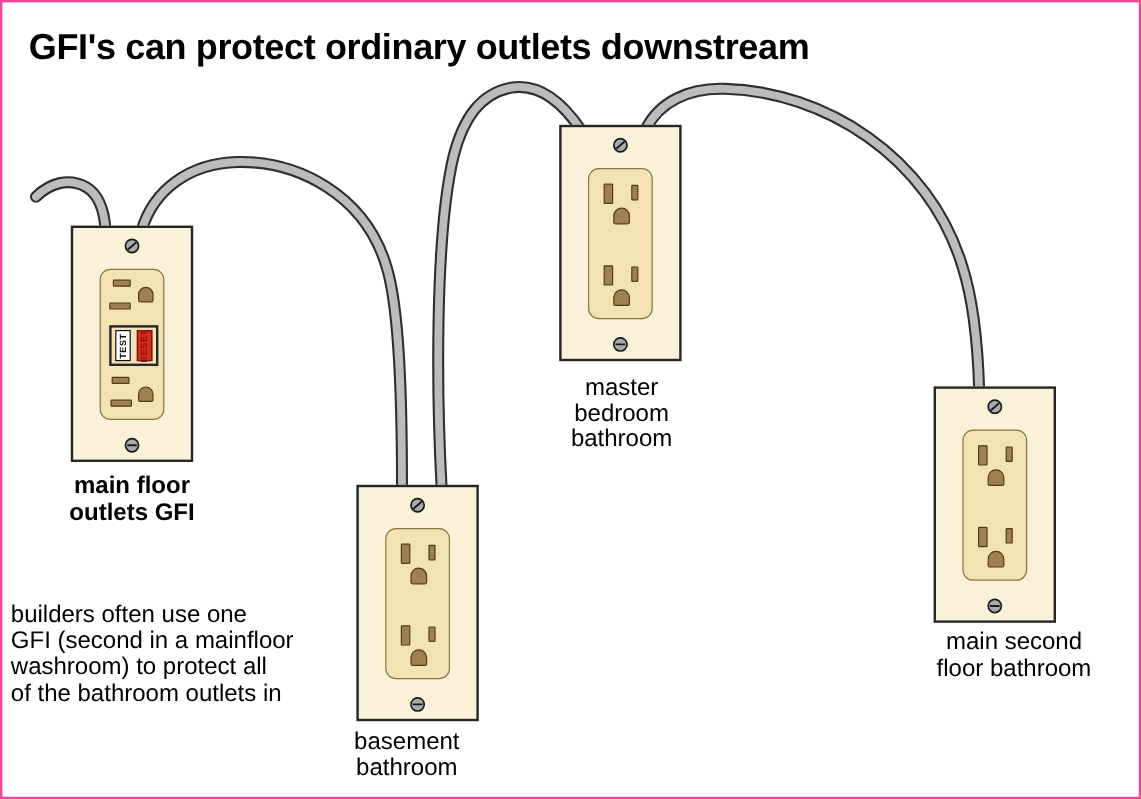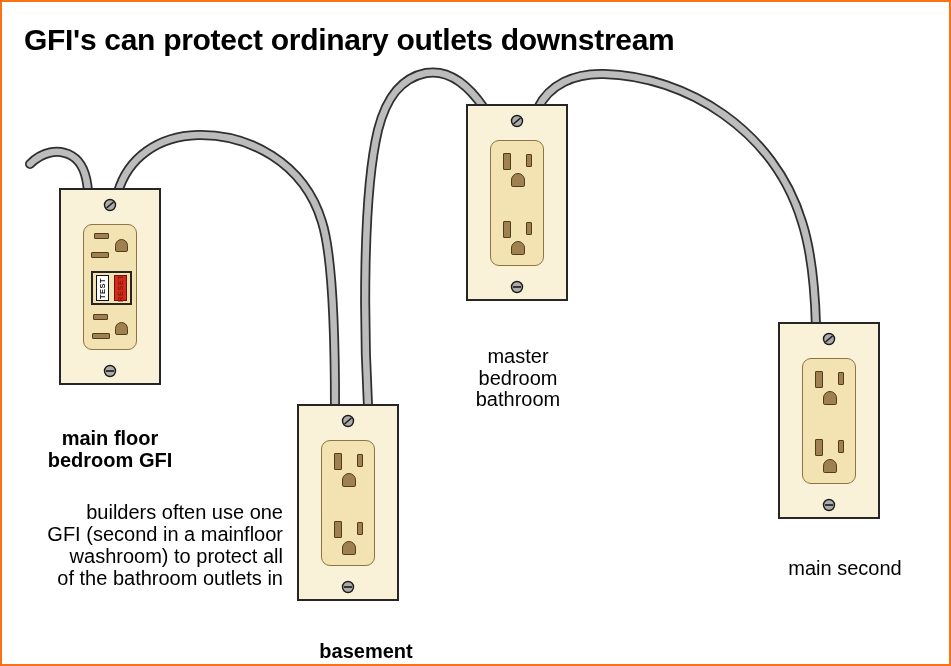--- a/index.html
+++ b/index.html
@@ -1,18 +1,18 @@
 <!DOCTYPE html>
 <html><head>
 <meta charset="utf-8">
 <style>
   html,body { margin:0; padding:0; background:#fff; }
   .canvas {
     position:relative; width:951px; height:666px;
-    background:#ffffff; border:2px solid #f97316; box-sizing:border-box;
+    background:#ffffff; border:2px solid #ec4899; box-sizing:border-box;
     font-family:"Liberation Sans", sans-serif; color:#000; overflow:hidden;
   }
   .title {
     position:absolute; left:22px; top:21px;
     font-size:30px; font-weight:bold; letter-spacing:-0.3px; white-space:nowrap;
   }
   svg.wires { position:absolute; left:0; top:0; z-index:1; }
   .wire-outer { fill:none; stroke:#2f2f2f; stroke-width:10; stroke-linecap:round; }
   .wire-inner { fill:none; stroke:#bcbcbc; stroke-width:6.5; stroke-linecap:round; }
 
@@ -55,22 +55,22 @@
   }
   .btn { position:relative; width:13px; box-sizing:border-box; }
   .btn span {
     position:absolute; inset:0; display:flex; align-items:center; justify-content:center;
     writing-mode:vertical-rl; transform:rotate(180deg);
     font-size:7.5px; font-weight:bold; letter-spacing:0.5px; line-height:1;
   }
   .btn.test  { background:#ffffff; border:1.5px solid #111; color:#111; }
   .btn.reset { background:#d02b1c; border:1.5px solid #76110a; color:#8e1409; }
 
-  .caption { position:absolute; text-align:center; font-size:20px; line-height:21.5px; z-index:3;margin-top:33px; }
-  .note    { position:absolute; text-align:right; font-size:20px; line-height:22px; z-index:3; }
+  .caption { position:absolute; text-align:center; font-size:20px; line-height:21.5px; z-index:3; }
+  .note    { position:absolute; text-align:left; font-size:20px; line-height:22px; z-index:3; }
 </style>
 </head>
 <body>
 
 <div class="canvas">
 
   <svg class="wires" width="951" height="666" viewBox="0 0 951 666">
     <g>
       <path class="wire-outer" d="M 28,162 C 40,150 56,146 70,154 C 80,160 85,174 86,190"></path>
       <path class="wire-inner" d="M 28,162 C 40,150 56,146 70,154 C 80,160 85,174 86,190"></path>
@@ -170,36 +170,37 @@
       <div class="o-d b"></div>
     </div>
     <svg class="screw bottom" viewBox="0 0 14 14">
       <circle cx="7" cy="7" r="5.5" fill="#ababab" stroke="#1a1a1a" stroke-width="1.4"></circle>
       <line x1="3" y1="7" x2="11" y2="7" stroke="#1a1a1a" stroke-width="1.6"></line>
     </svg>
   </div>
 
   <div class="caption" style="left:17px; top:393px; width:182px;font-weight:bold;">
     <div>main floor</div>
-    <div>bedroom GFI</div>
-  </div>
-
-  <div class="caption" style="left:288px; top:606px; width:152px;font-weight:bold;">
+    <div>outlets GFI</div>
+  </div>
+
+  <div class="caption" style="left:261px; top:606px; width:152px;">
     <div>basement</div>
     <div>bathroom</div>
   </div>
 
   <div class="caption" style="left:440px; top:311px; width:152px;">
     <div>master</div>
     <div>bedroom</div>
     <div>bathroom</div>
   </div>
 
   <div class="caption" style="left:752px; top:523px; width:182px;">
     <div>main second</div>
+    <div>floor bathroom</div>
   </div>
 
   <div class="note" style="left:7px; top:499px; width:274px;">
     <div>builders often use one</div>
     <div>GFI (second in a mainfloor</div>
     <div>washroom) to protect all</div>
     <div>of the bathroom outlets in</div>
   </div>
 
 </div>

